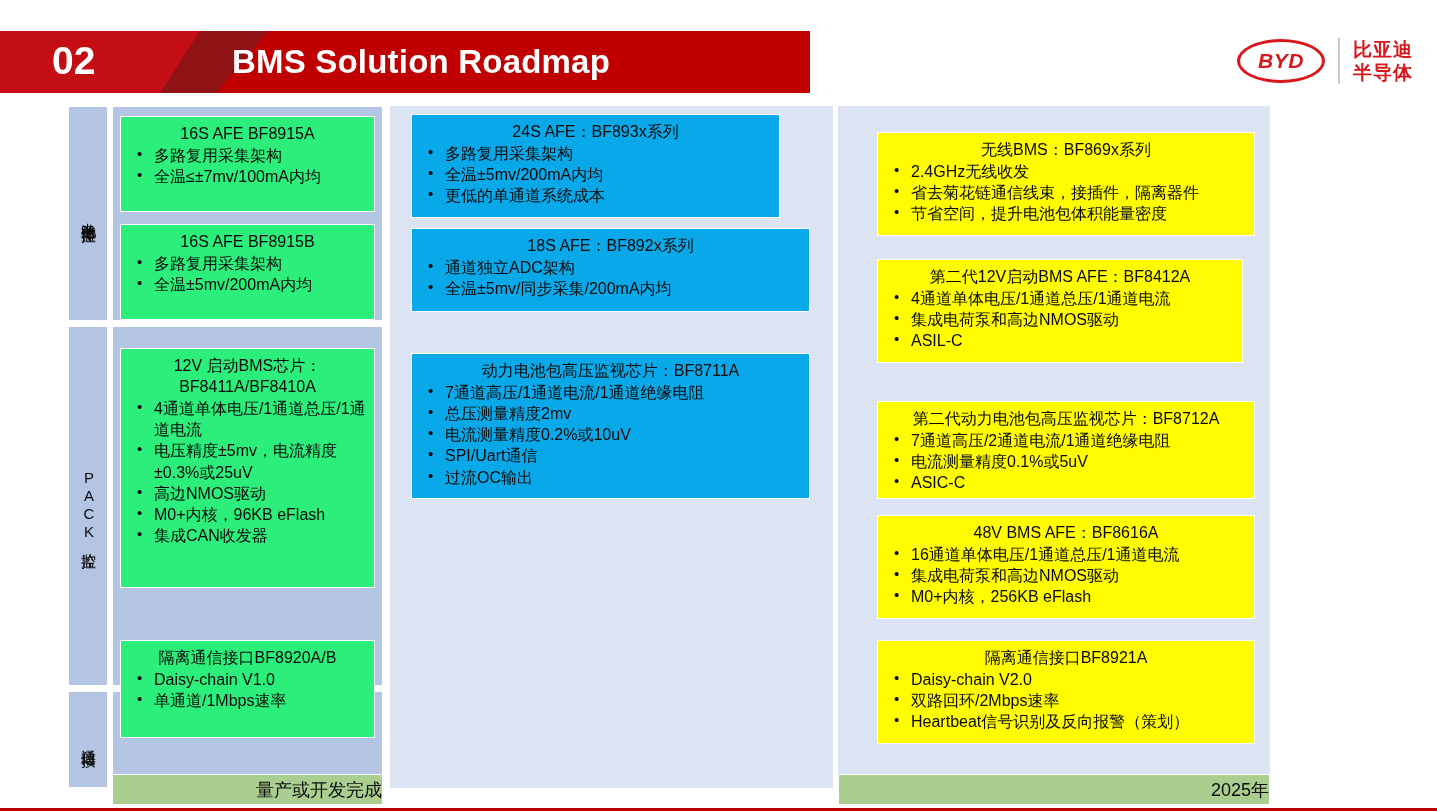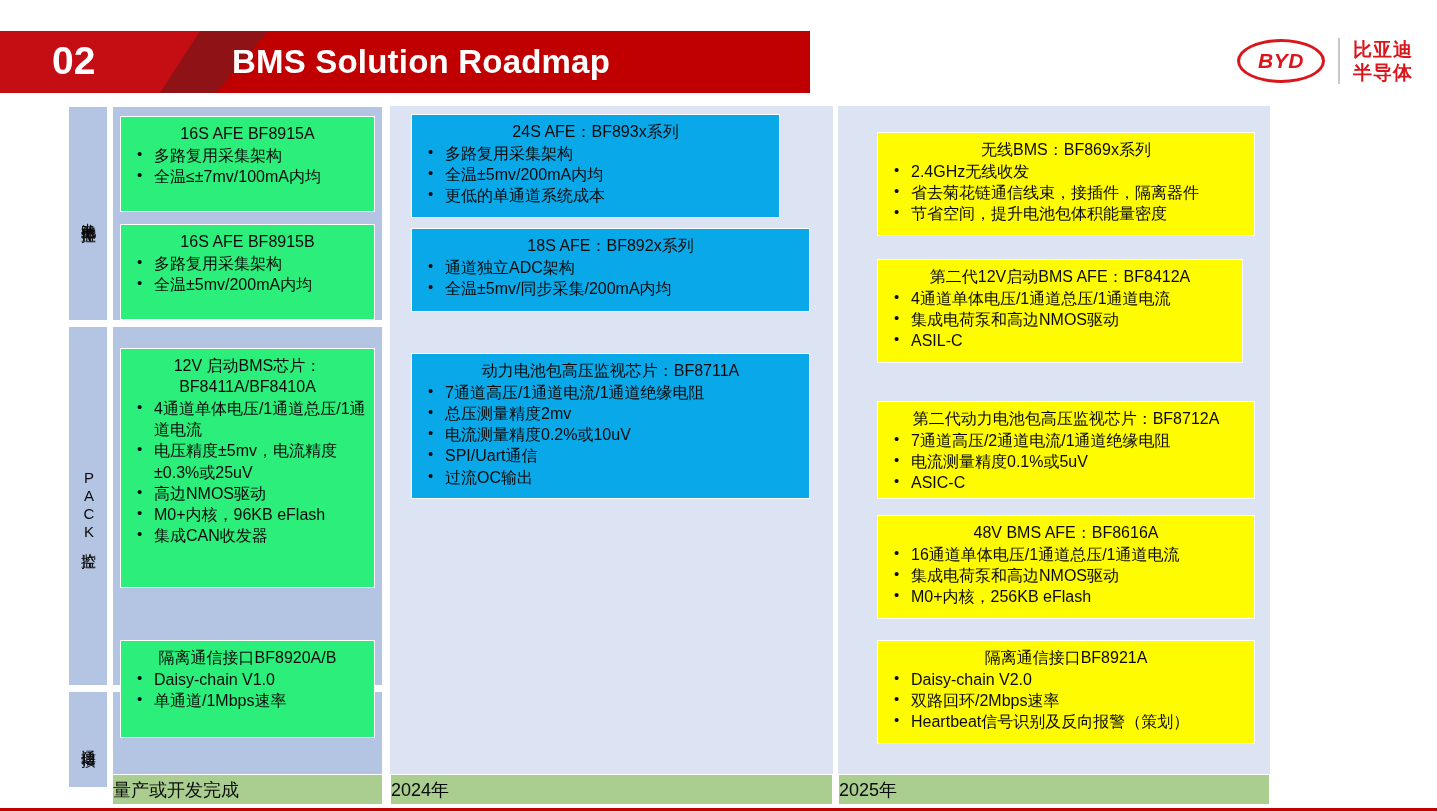--- a/index.html
+++ b/index.html
@@ -95,21 +95,21 @@
   .card ul { list-style: none; margin: 0; padding: 0; }
   .card li { position: relative; padding-left: 19px; margin: 0 0 0 6px; }
   .card li:before {
     content: "\2022"; position: absolute; left: 2px; top: -1px; font-size: 15px;
   }
 
   
   .foot {
     position: absolute; height: 31px; top: 774px;
     background: #A9CE8F; border: 1px solid #ffffff;
-    display: flex; align-items: center; justify-content: flex-start;
+    display: flex; align-items: center; justify-content: flex-end;
     font-size: 18px; color: #0A0A0A;
   }
   .foot.f1 { left: 112px; width: 271px; }
   .foot.f2 { left: 390px; width: 443px; }
   .foot.f3 { left: 838px; width: 432px; }
 
   .bottom-rule { position: absolute; left: 0; top: 808px; width: 1437px; height: 3px; background: #C00000; }
 </style>
 </head>
 <body>
@@ -259,21 +259,18 @@
         <li>Daisy-chain V2.0</li>
         <li>双路回环/2Mbps速率</li>
         <li>Heartbeat信号识别及反向报警（策划）</li>
       </ul>
     </div>
   </div>
 
   <div class="foot f1">
     <span>量产或开发完成</span>
   </div>
-  <div class="foot f2">
-    <span>2024年</span>
-  </div>
   <div class="foot f3">
     <span>2025年</span>
   </div>
 
   <div class="bottom-rule"></div>
 </div>
 
 </body></html>

